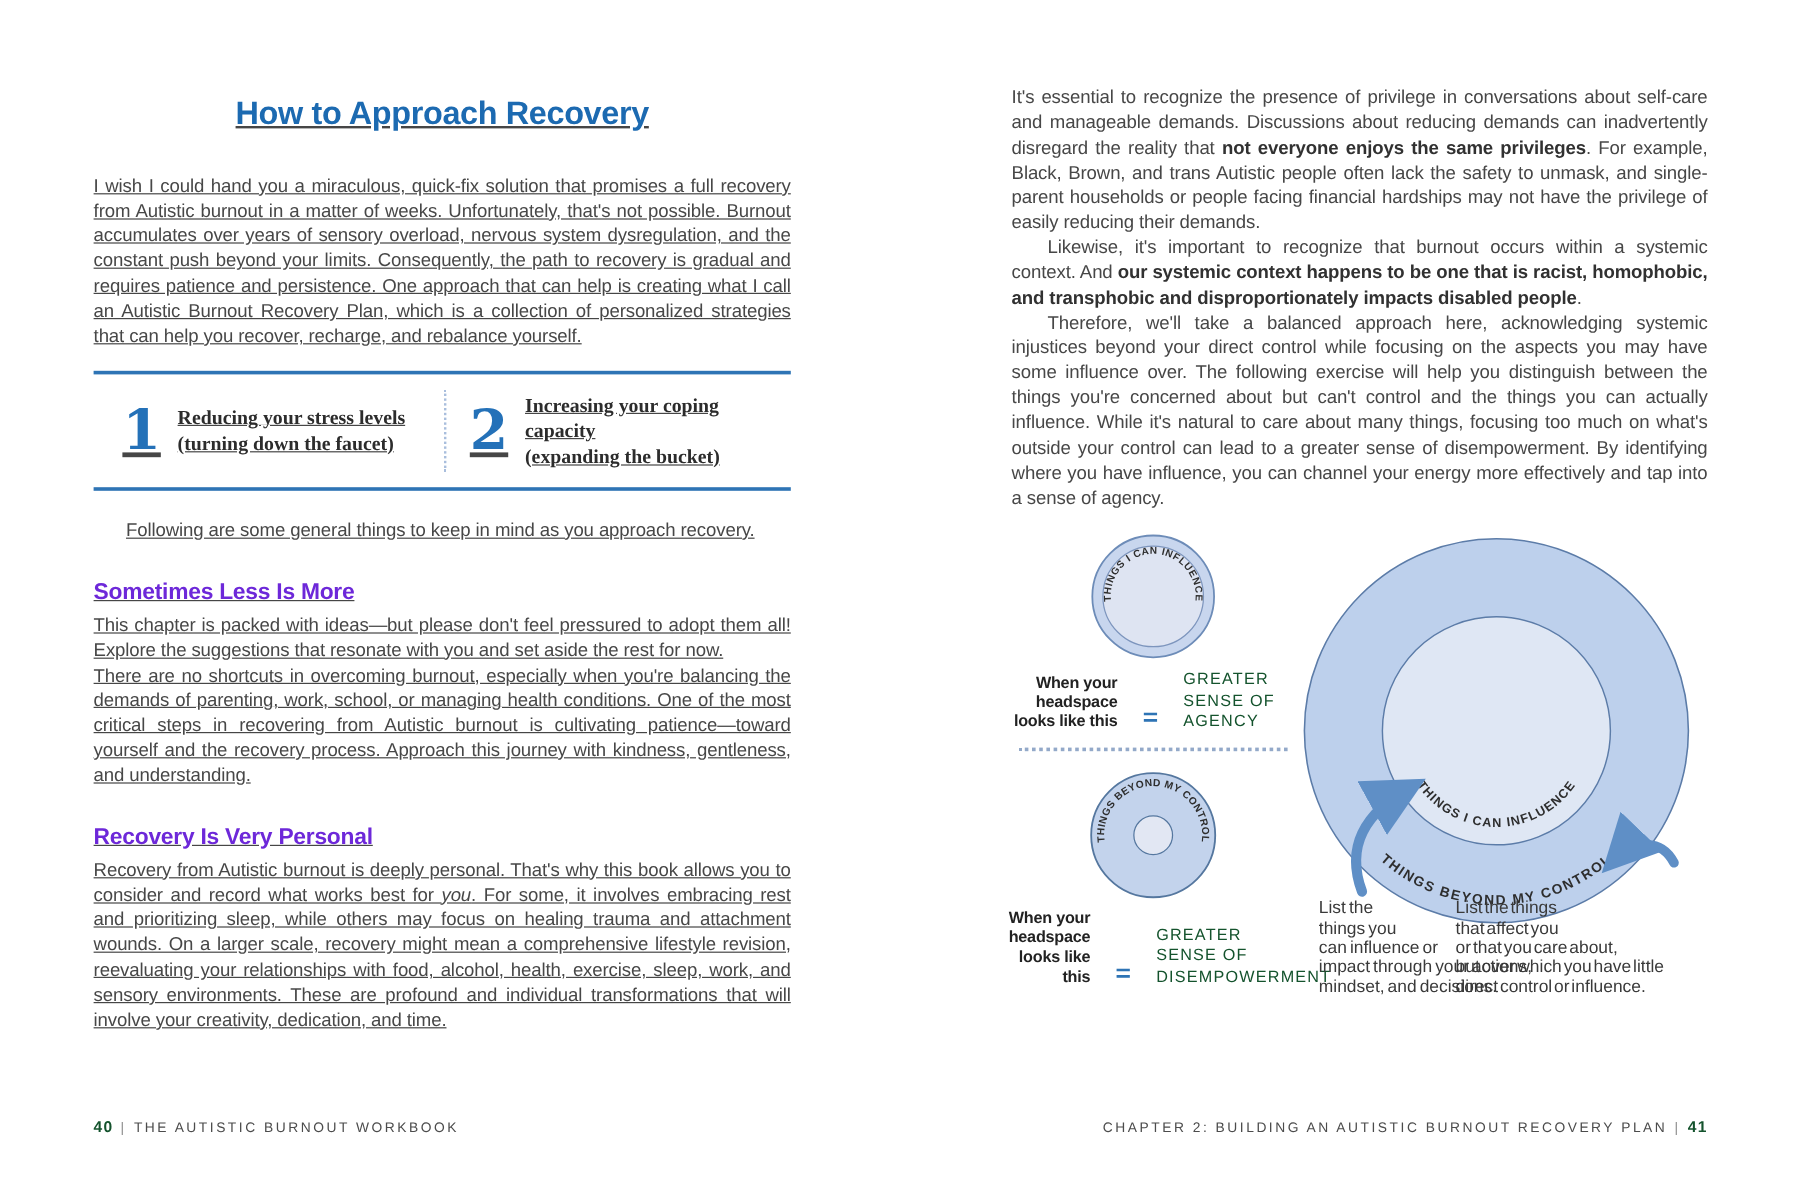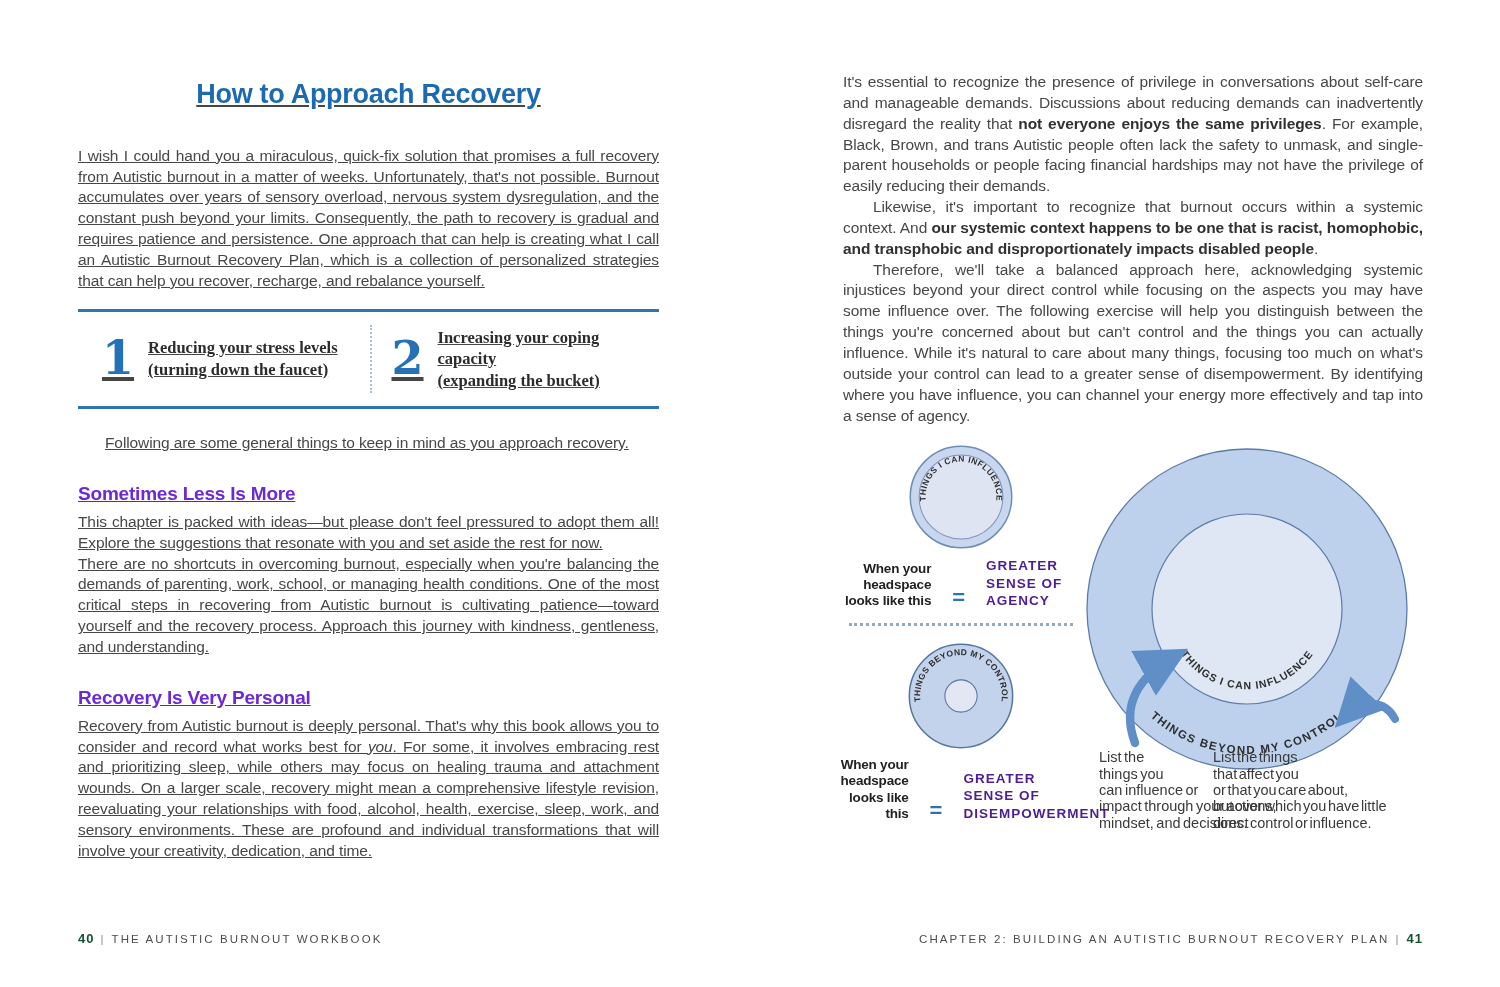--- a/index.html
+++ b/index.html
@@ -57,21 +57,21 @@
   .footer .sep { color:#8a8a8a; padding:0 6px; }
 
   
   .diagram { display:flex; margin-top:17px; }
   .diagram-col-left { width:236px; }
   .diagram-col-right { width:344px; position:relative; height:400px; }
   .mini-svg { display:block; margin:0 auto 6px auto; }
   .caption-row { display:flex; justify-content:center; align-items:flex-end; gap:21px; margin:2px 0 0 0; }
   .caption-left { width:112px; text-align:right; font-weight:bold; font-size:13.5px; line-height:1.2; color:#222; letter-spacing:-0.2px; }
   .caption-eq { color:#2e74b5; font-weight:900; font-size:22px; line-height:1; transform:scaleY(0.9); }
-  .caption-right { width:118px; text-align:left; font-weight:bold; font-size:13.5px; line-height:1.28; color:#4c1d95; letter-spacing:1px; }
+  .caption-right { width:118px; text-align:left; font-weight:normal; font-size:13.5px; line-height:1.28; color:#14532d; letter-spacing:1px; }
   .dotted-divider { border-top:3px dotted #93a9c9; width:224px; margin:14px auto 15px auto; }
 
   .annotation { position:absolute; font-size:14.5px; line-height:1.13; color:#3a3a3a; }
   .ann-left  { left:20px; top:306px; width:196px; text-align:left; word-spacing:-1.5px; }
   .ann-right { right:-8px; top:306px; width:218px; word-spacing:-2.5px; }
 
   svg text { font-family:"Liberation Sans", sans-serif; font-weight:bold; fill:#2e2e2e; }
 </style>
 </head>
 <body>

